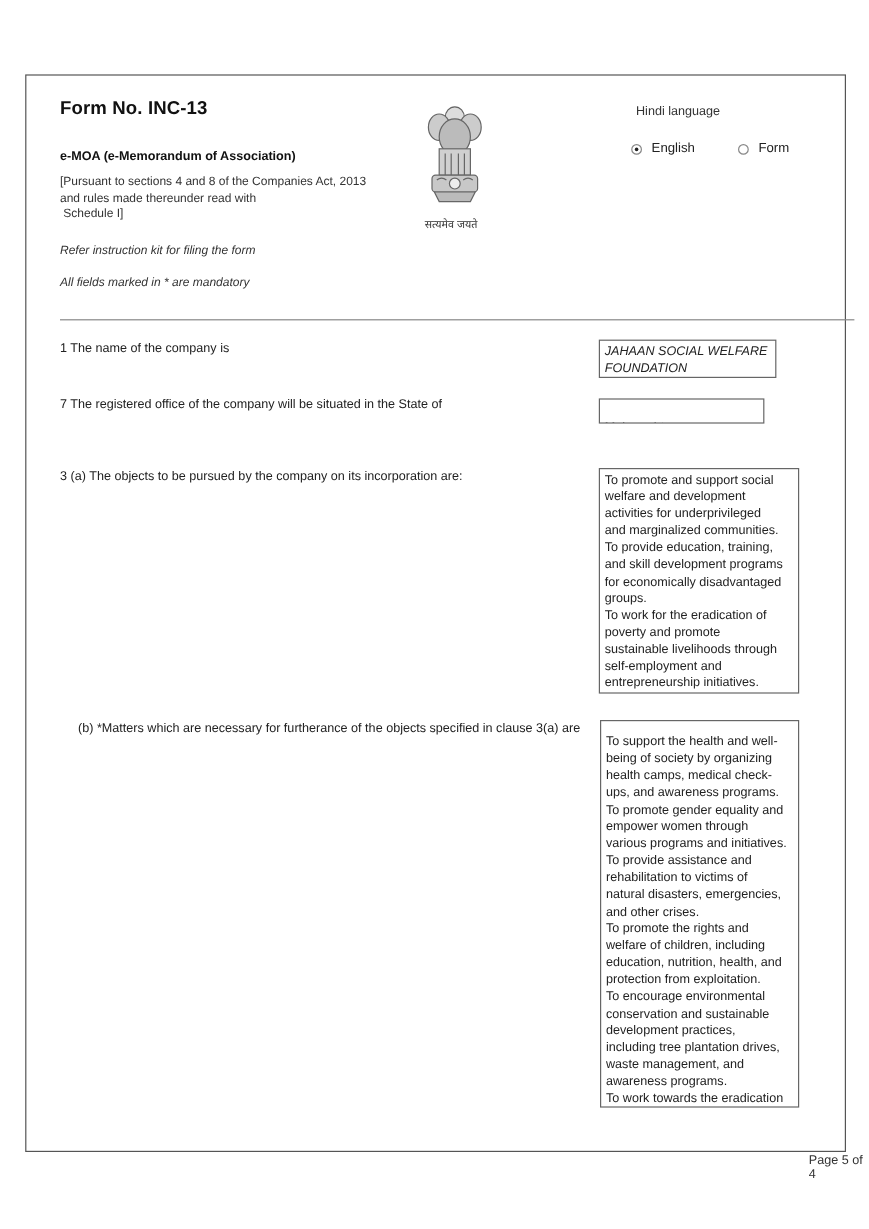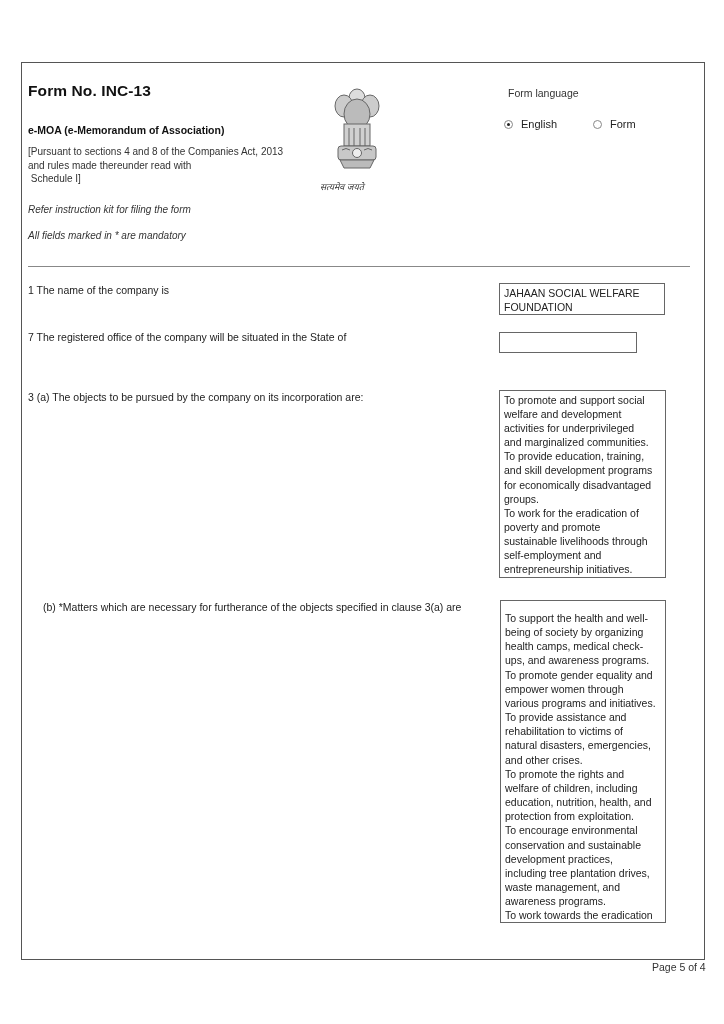--- a/index.html
+++ b/index.html
@@ -4,50 +4,50 @@
 <style>
   html, body { margin: 0; padding: 0; }
   body {
     width: 724px; height: 1024px; background: #ffffff; position: relative; overflow: hidden;
     font-family: "Liberation Sans", "DejaVu Sans", sans-serif; color: #222;
   }
   .page-frame {
     position: absolute; left: 21px; top: 62px; width: 684px; height: 898px;
     border: 1.5px solid #555; box-sizing: border-box;
   }
-  .abs { position: absolute; }
+  .abs { position: absolute; margin-left: 22px; }
   .form-no { left: 28px; top: 82px; font-size: 15.5px; font-weight: bold; color: #111; letter-spacing: 0.1px; }
   .emoa { left: 28px; top: 124px; font-size: 10.5px; font-weight: bold; color: #111; }
   .pursuant { left: 28px; top: 145px; font-size: 10px; line-height: 13.5px; width: 270px; color: #333; }
   .instr { left: 28px; top: 204px; font-size: 10px; font-style: italic; color: #333; }
   .mandatory { left: 28px; top: 230px; font-size: 10px; font-style: italic; color: #333; }
 
   .emblem { left: 322px; top: 80px; width: 70px; height: 112px; }
-  .motto { left: 320px; top: 180px; font-size: 9px; color: #333; font-style: italic; }
+  .motto { left: 332px; top: 180px; font-size: 9px; color: #333; }
 
   .lang-label { left: 508px; top: 87px; font-size: 10.5px; color: #333; }
   .radio-row { top: 118px; display: flex; align-items: center; font-size: 11px; color: #222; }
   .radio { width: 9px; height: 9px; border: 1px solid #888; border-radius: 50%; box-sizing: border-box; position: relative; margin-right: 8px; background:#fff; }
   .radio.checked::after { content: ""; position: absolute; left: 2px; top: 2px; width: 3px; height: 3px; border-radius: 50%; background: #222; }
   .radio-en { left: 504px; }
   .radio-hi { left: 593px; }
 
   .divider { left: 28px; top: 266px; width: 662px; height: 0; border-top: 1.5px solid #888; }
 
   .qlabel { font-size: 10.5px; color: #222; }
   .q1 { left: 28px; top: 284px; }
   .q2 { left: 28px; top: 331px; }
   .q3a { left: 28px; top: 391px; }
   .q3b { left: 43px; top: 601px; }
 
   .field {
     position: absolute; border: 1.2px solid #666; box-sizing: border-box; background: #fff;
     font-size: 10.5px; color: #222; line-height: 14px; padding: 2px 4px 0 4px; white-space: pre-wrap; overflow: hidden;
   }
-  .f-name { left: 499px; top: 283px; width: 166px; height: 32px; }
+  .f-name { left: 499px; top: 283px; width: 148px; height: 32px; font-style: italic; }
   .f-state { left: 499px; top: 332px; width: 138px; height: 21px; padding-top: 16px; }
   .f-objects { left: 499px; top: 390px; width: 167px; height: 188px; line-height: 14.1px; padding-top: 2px; }
   .f-matters { left: 500px; top: 600px; width: 166px; height: 323px; line-height: 14.15px; padding-top: 10px; }
 
   .page-num { left: 652px; top: 961px; font-size: 10.5px; color: #333; }
 </style>
 </head>
 <body>
 
 <div class="page-frame"></div>
@@ -77,21 +77,21 @@
       <rect x="16" y="66" width="38" height="14" rx="3" fill="#c8c8c8"></rect>
       <circle cx="35" cy="73" r="4.5" fill="#eee"></circle>
       <path d="M20 70 q4 -3 8 0 M42 70 q4 -3 8 0"></path>
 
       <path d="M18 80 L52 80 L48 88 L22 88 Z" fill="#bbb"></path>
     </g>
   </svg>
 </div>
 <div class="abs motto">सत्यमेव जयते</div>
 
-<div class="abs lang-label">Form language</div>
+<div class="abs lang-label">Hindi language</div>
 <div class="abs radio-row radio-en">
   <span class="radio checked"></span>
   <span>English</span>
 </div>
 <div class="abs radio-row radio-hi">
   <span class="radio"></span>
   <span>Form</span>
 </div>
 
 <div class="abs divider"></div>

